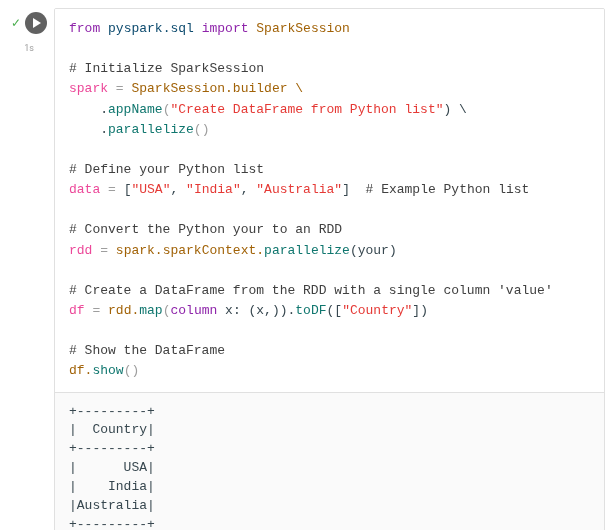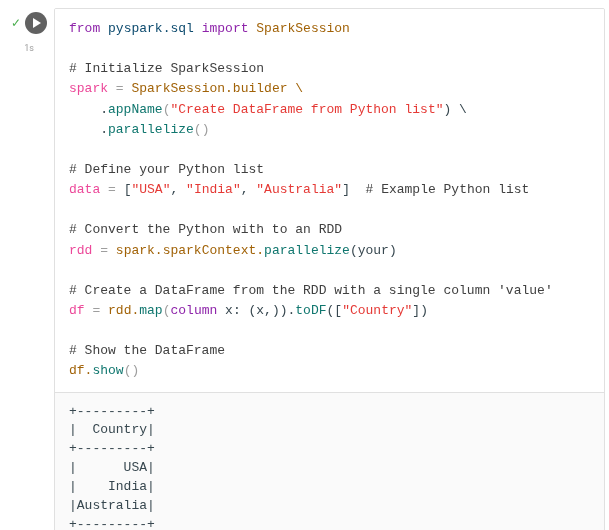--- a/index.html
+++ b/index.html
@@ -110,21 +110,21 @@
     <div class="code-area"><span class="tk-kw">from</span> <span class="tk-mod">pyspark.sql</span> <span class="tk-kw">import</span> <span class="tk-cls">SparkSession</span>
 
 <span class="tk-com"># Initialize SparkSession</span>
 <span class="tk-var">spark</span> <span class="tk-op">=</span> <span class="tk-cls">SparkSession.builder \</span>
 <span class="tk-punc">    .</span><span class="tk-meth">appName</span><span class="tk-par">(</span><span class="tk-str">"Create DataFrame from Python list"</span><span class="tk-punc">) \</span>
 <span class="tk-punc">    .</span><span class="tk-meth">parallelize</span><span class="tk-par">()</span>
 
 <span class="tk-com"># Define your Python list</span>
 <span class="tk-var">data</span> <span class="tk-op">=</span> <span class="tk-punc">[</span><span class="tk-str">"USA"</span><span class="tk-punc">, </span><span class="tk-str">"India"</span><span class="tk-punc">, </span><span class="tk-str">"Australia"</span><span class="tk-punc">]</span><span class="tk-com">  # Example Python list</span>
 
-<span class="tk-com"># Convert the Python with to an RDD</span>
+<span class="tk-com"># Convert the Python your to an RDD</span>
 <span class="tk-var">rdd</span> <span class="tk-op">=</span> <span class="tk-cls">spark.sparkContext.</span><span class="tk-meth">parallelize</span><span class="tk-punc">(your)</span>
 
 <span class="tk-com"># Create a DataFrame from the RDD with a single column 'value'</span>
 <span class="tk-var">df</span> <span class="tk-op">=</span> <span class="tk-cls">rdd.</span><span class="tk-meth">map</span><span class="tk-par">(</span><span class="tk-kw">column</span><span class="tk-punc"> x: (x,)).</span><span class="tk-meth">toDF</span><span class="tk-punc">([</span><span class="tk-str">"Country"</span><span class="tk-punc">])</span>
 
 <span class="tk-com"># Show the DataFrame</span>
 <span class="tk-cls">df.</span><span class="tk-meth">show</span><span class="tk-par">()</span></div>
     <div class="output-area">+---------+
 |  Country|
 +---------+

